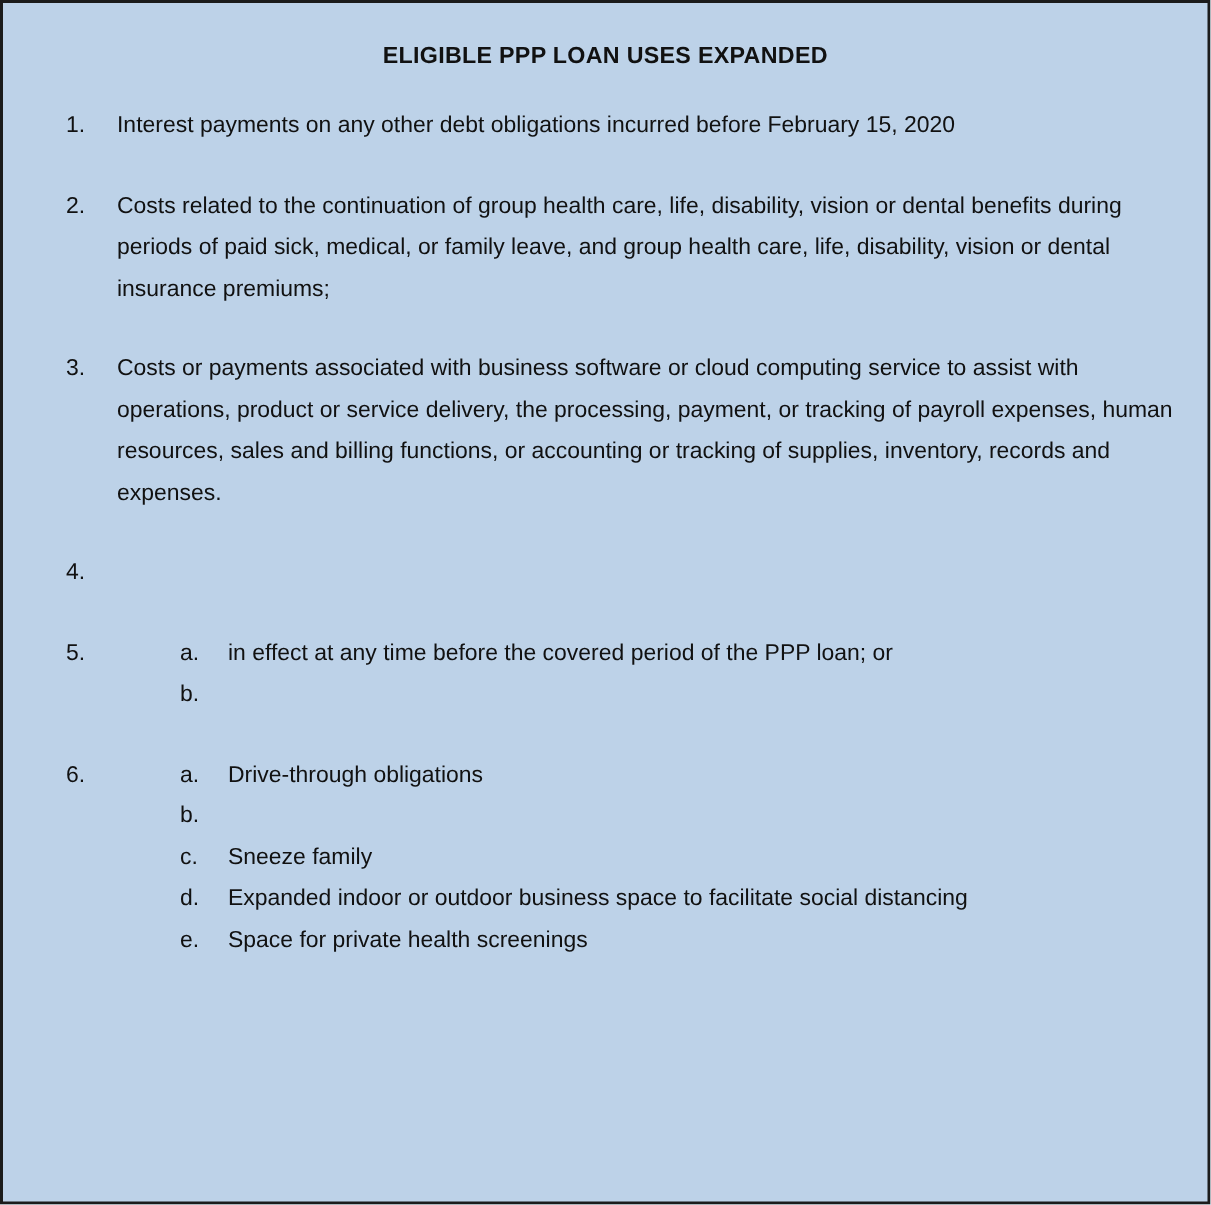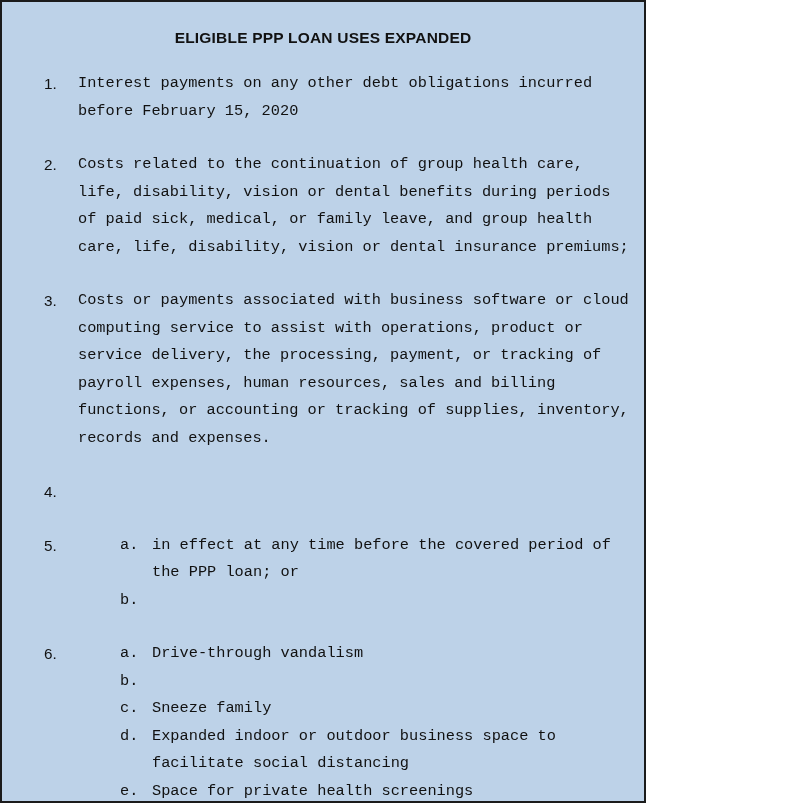--- a/index.html
+++ b/index.html
@@ -2,21 +2,21 @@
 <html><head>
 <meta charset="utf-8">
 <style>
   html, body {
     margin: 0;
     padding: 0;
     background: #ffffff;
   }
   #doc-page {
     position: relative;
-    width: 646px;
+    width: 807px;
     height: 803px;
     box-sizing: border-box;
     background: #bdd2e8;
     border: 2px solid #1b1b1b;
     font-family: "Liberation Sans", sans-serif;
     color: #111111;
     overflow: hidden;
   }
   #doc-title {
     text-align: center;
@@ -44,21 +44,20 @@
     margin-top: 22px;
   }
   .l1-marker {
     flex: 0 0 34px;
     width: 34px;
     text-align: left;
   }
   .l1-body {
     flex: 1 1 auto;
     min-width: 0;
-    font-family: Liberation Mono, monospace;
   }
   .l1-text {
     margin: 0;
   }
   .sub-list {
     margin: 0;
     padding: 0;
     list-style: none;
   }
   .sub-item {
@@ -124,21 +123,21 @@
         </ol>
       </div>
     </li>
 
     <li class="l1-item">
       <span class="l1-marker">6.</span>
       <div class="l1-body">
         <ol class="sub-list">
           <li class="sub-item">
             <span class="sub-marker">a.</span>
-            <span class="sub-text">Drive-through vandalism</span>
+            <span class="sub-text">Drive-through obligations</span>
           </li>
           <li class="sub-item">
             <span class="sub-marker">b.</span>
           </li>
           <li class="sub-item">
             <span class="sub-marker">c.</span>
             <span class="sub-text">Sneeze family</span>
           </li>
           <li class="sub-item">
             <span class="sub-marker">d.</span>

